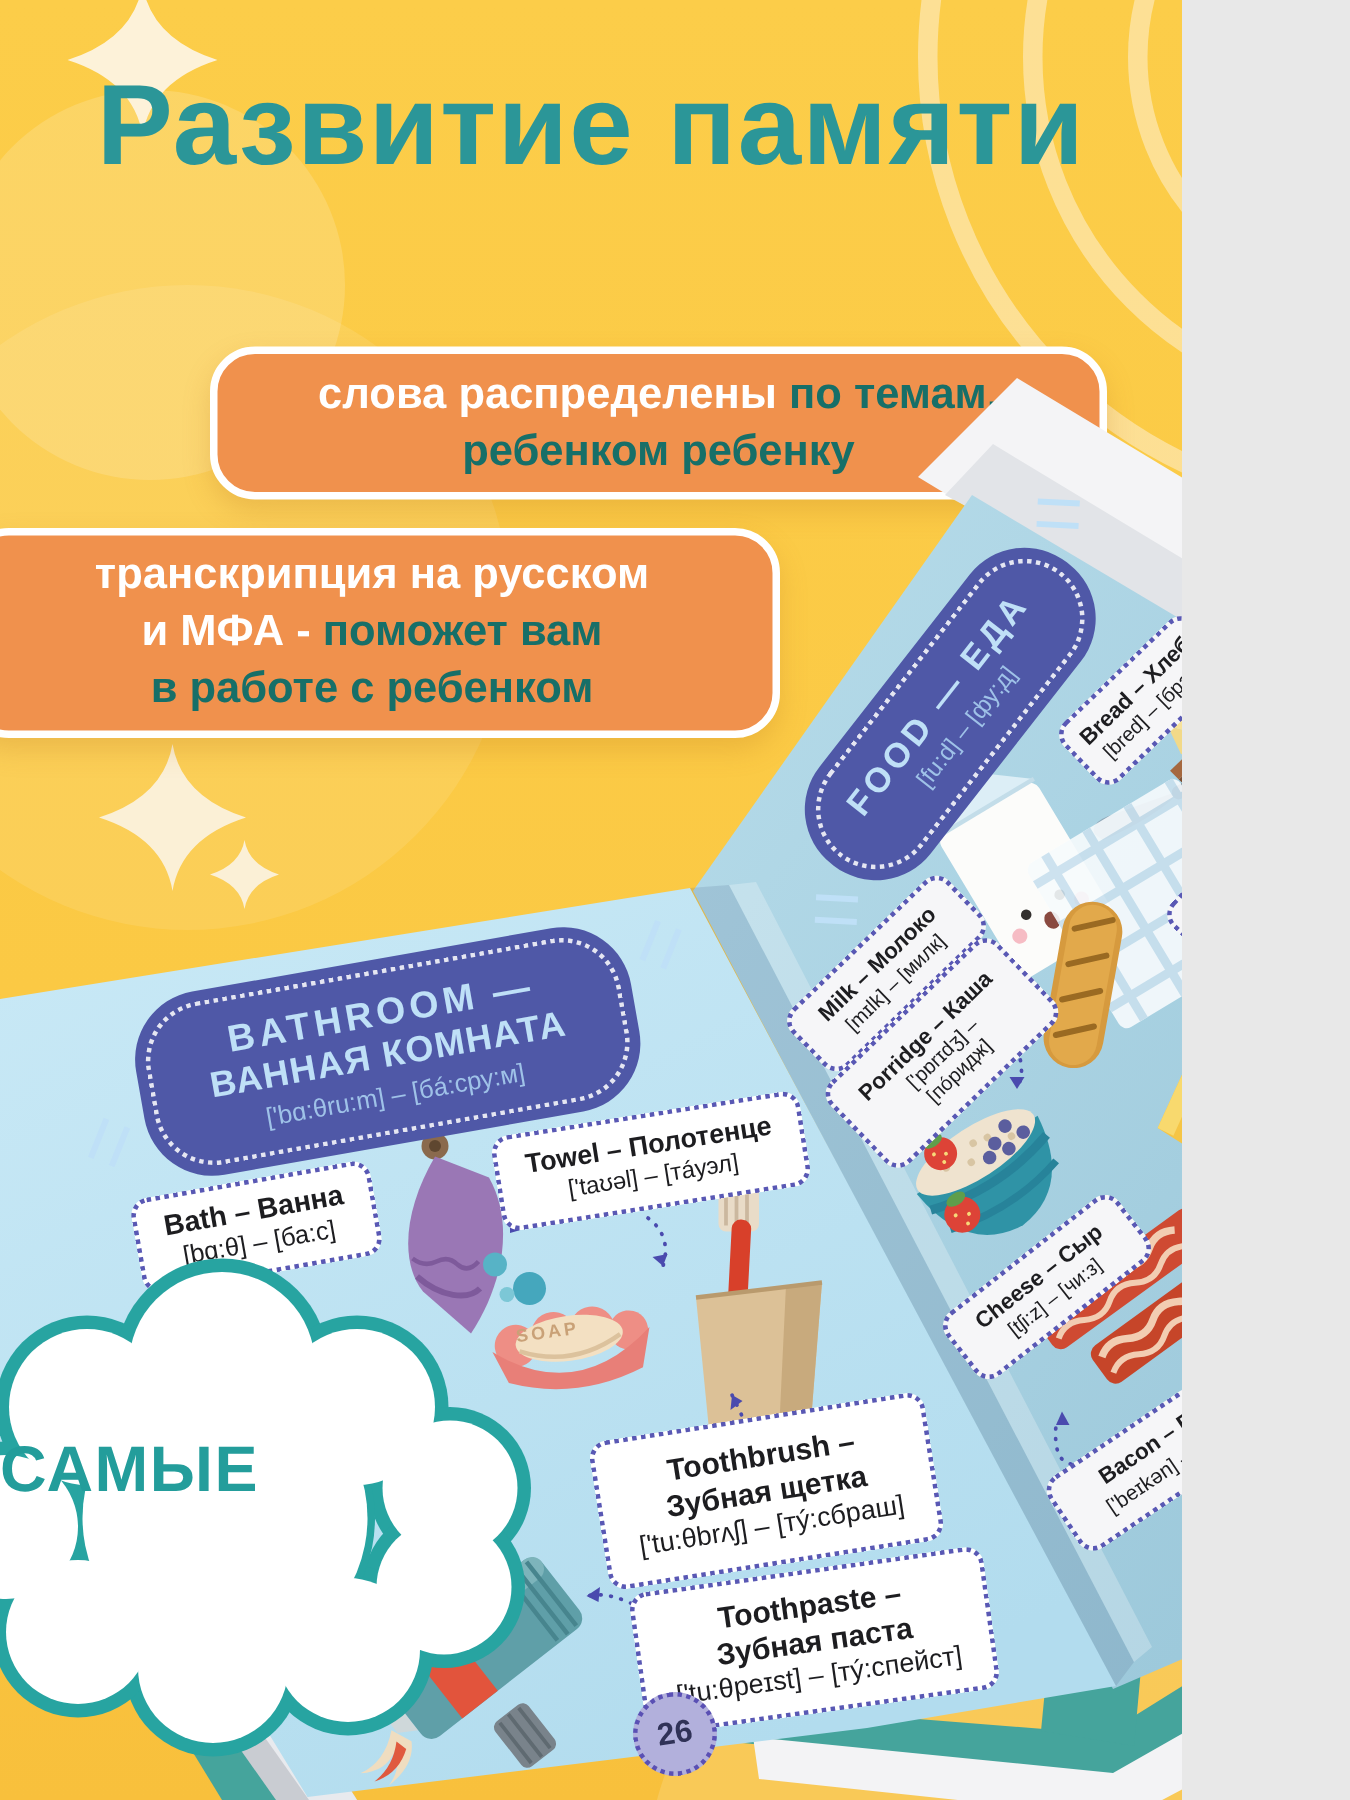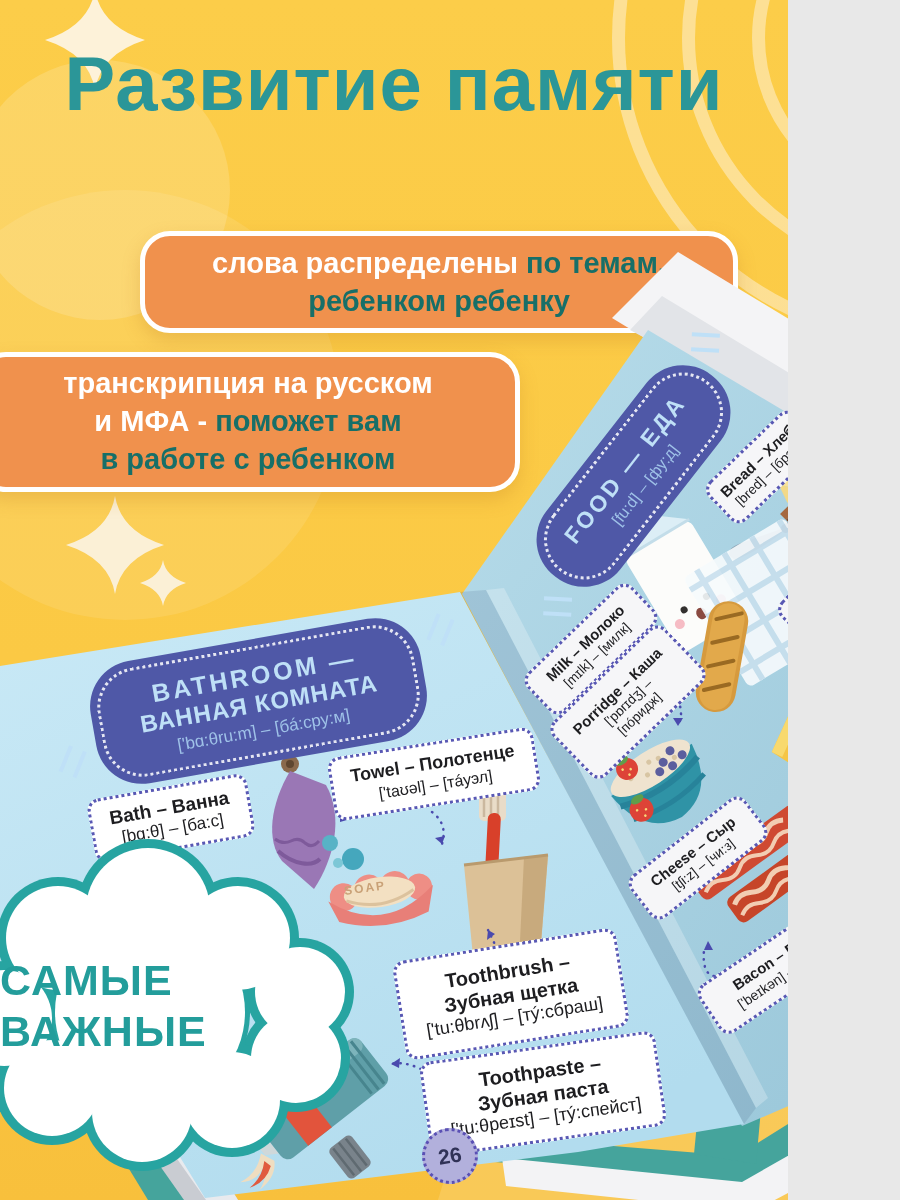--- a/index.html
+++ b/index.html
@@ -431,16 +431,15 @@
         <circle cx="296" cy="1058" r="45"></circle>
         <circle cx="232" cy="1100" r="48"></circle>
       <circle cx="142" cy="1112" r="50"></circle>
         <circle cx="52" cy="1088" r="48"></circle>
         <circle cx="4" cy="1018" r="48"></circle>
       <circle cx="150" cy="1012" r="95"></circle>
     </g>
   </svg>
   <div class="cloud-text">
     <div>САМЫЕ</div>
-    <div>ВАЖНЫЕ</div>
   </div>
 
 </div>
 
 </body></html>

